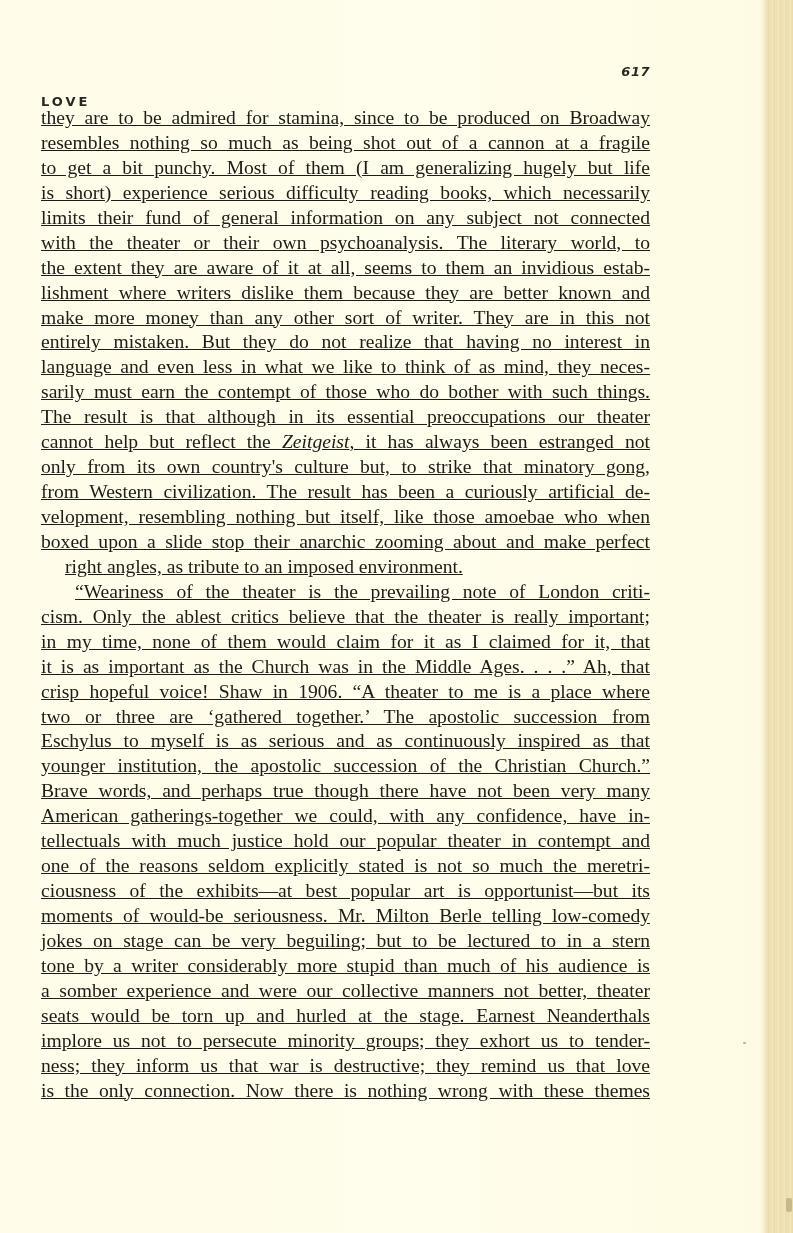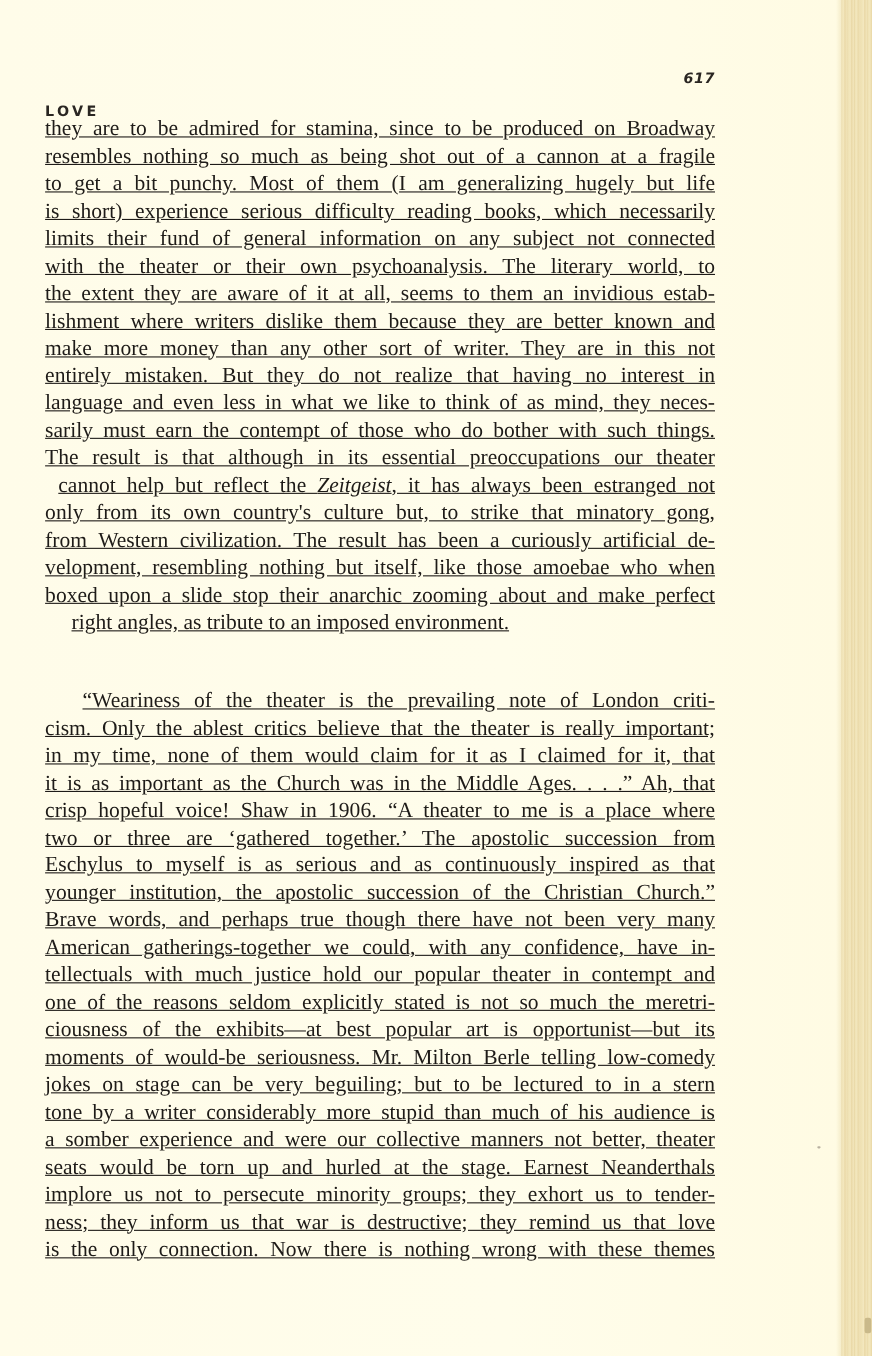--- a/index.html
+++ b/index.html
@@ -80,21 +80,20 @@
       text-align: justify;
       text-align-last: justify;
       text-decoration: underline;
     }
     .line.last {
       text-align-last: left;
       margin-left: 24px;
     }
     .line.indent {
       padding-left: 34px;
-      margin-top: 46px;
     }
     .line.final {
       text-align-last: justify;
     }
     .speck {
       position: absolute;
       width: 3px;
       height: 2px;
       background: #b8b0a0;
       border-radius: 1px;
@@ -131,21 +130,21 @@
     <span class="line">is short) experience serious difficulty reading books, which necessarily</span>
     <span class="line">limits their fund of general information on any subject not connected</span>
     <span class="line">with the theater or their own psychoanalysis. The literary world, to</span>
     <span class="line">the extent they are aware of it at all, seems to them an invidious estab-</span>
     <span class="line">lishment where writers dislike them because they are better known and</span>
     <span class="line">make more money than any other sort of writer. They are in this not</span>
     <span class="line">entirely mistaken. But they do not realize that having no interest in</span>
     <span class="line">language and even less in what we like to think of as mind, they neces-</span>
     <span class="line">sarily must earn the contempt of those who do bother with such things.</span>
     <span class="line">The result is that although in its essential preoccupations our theater</span>
-    <span class="line"><span style="white-space: pre; margin-left: 12px;">cannot help but reflect the </span><em>Zeitgeist</em><span>, it has always been estranged not</span></span>
+    <span class="line"><span style="white-space: pre;">cannot help but reflect the </span><em>Zeitgeist</em><span>, it has always been estranged not</span></span>
     <span class="line">only from its own country's culture but, to strike that minatory gong,</span>
     <span class="line">from Western civilization. The result has been a curiously artificial de-</span>
     <span class="line">velopment, resembling nothing but itself, like those amoebae who when</span>
     <span class="line">boxed upon a slide stop their anarchic zooming about and make perfect</span>
     <span class="line last">right angles, as tribute to an imposed environment.</span>
   </div>
   <div>
     <span class="line indent">“Weariness of the theater is the prevailing note of London criti-</span>
     <span class="line">cism. Only the ablest critics believe that the theater is really important;</span>
     <span class="line">in my time, none of them would claim for it as I claimed for it, that</span>

